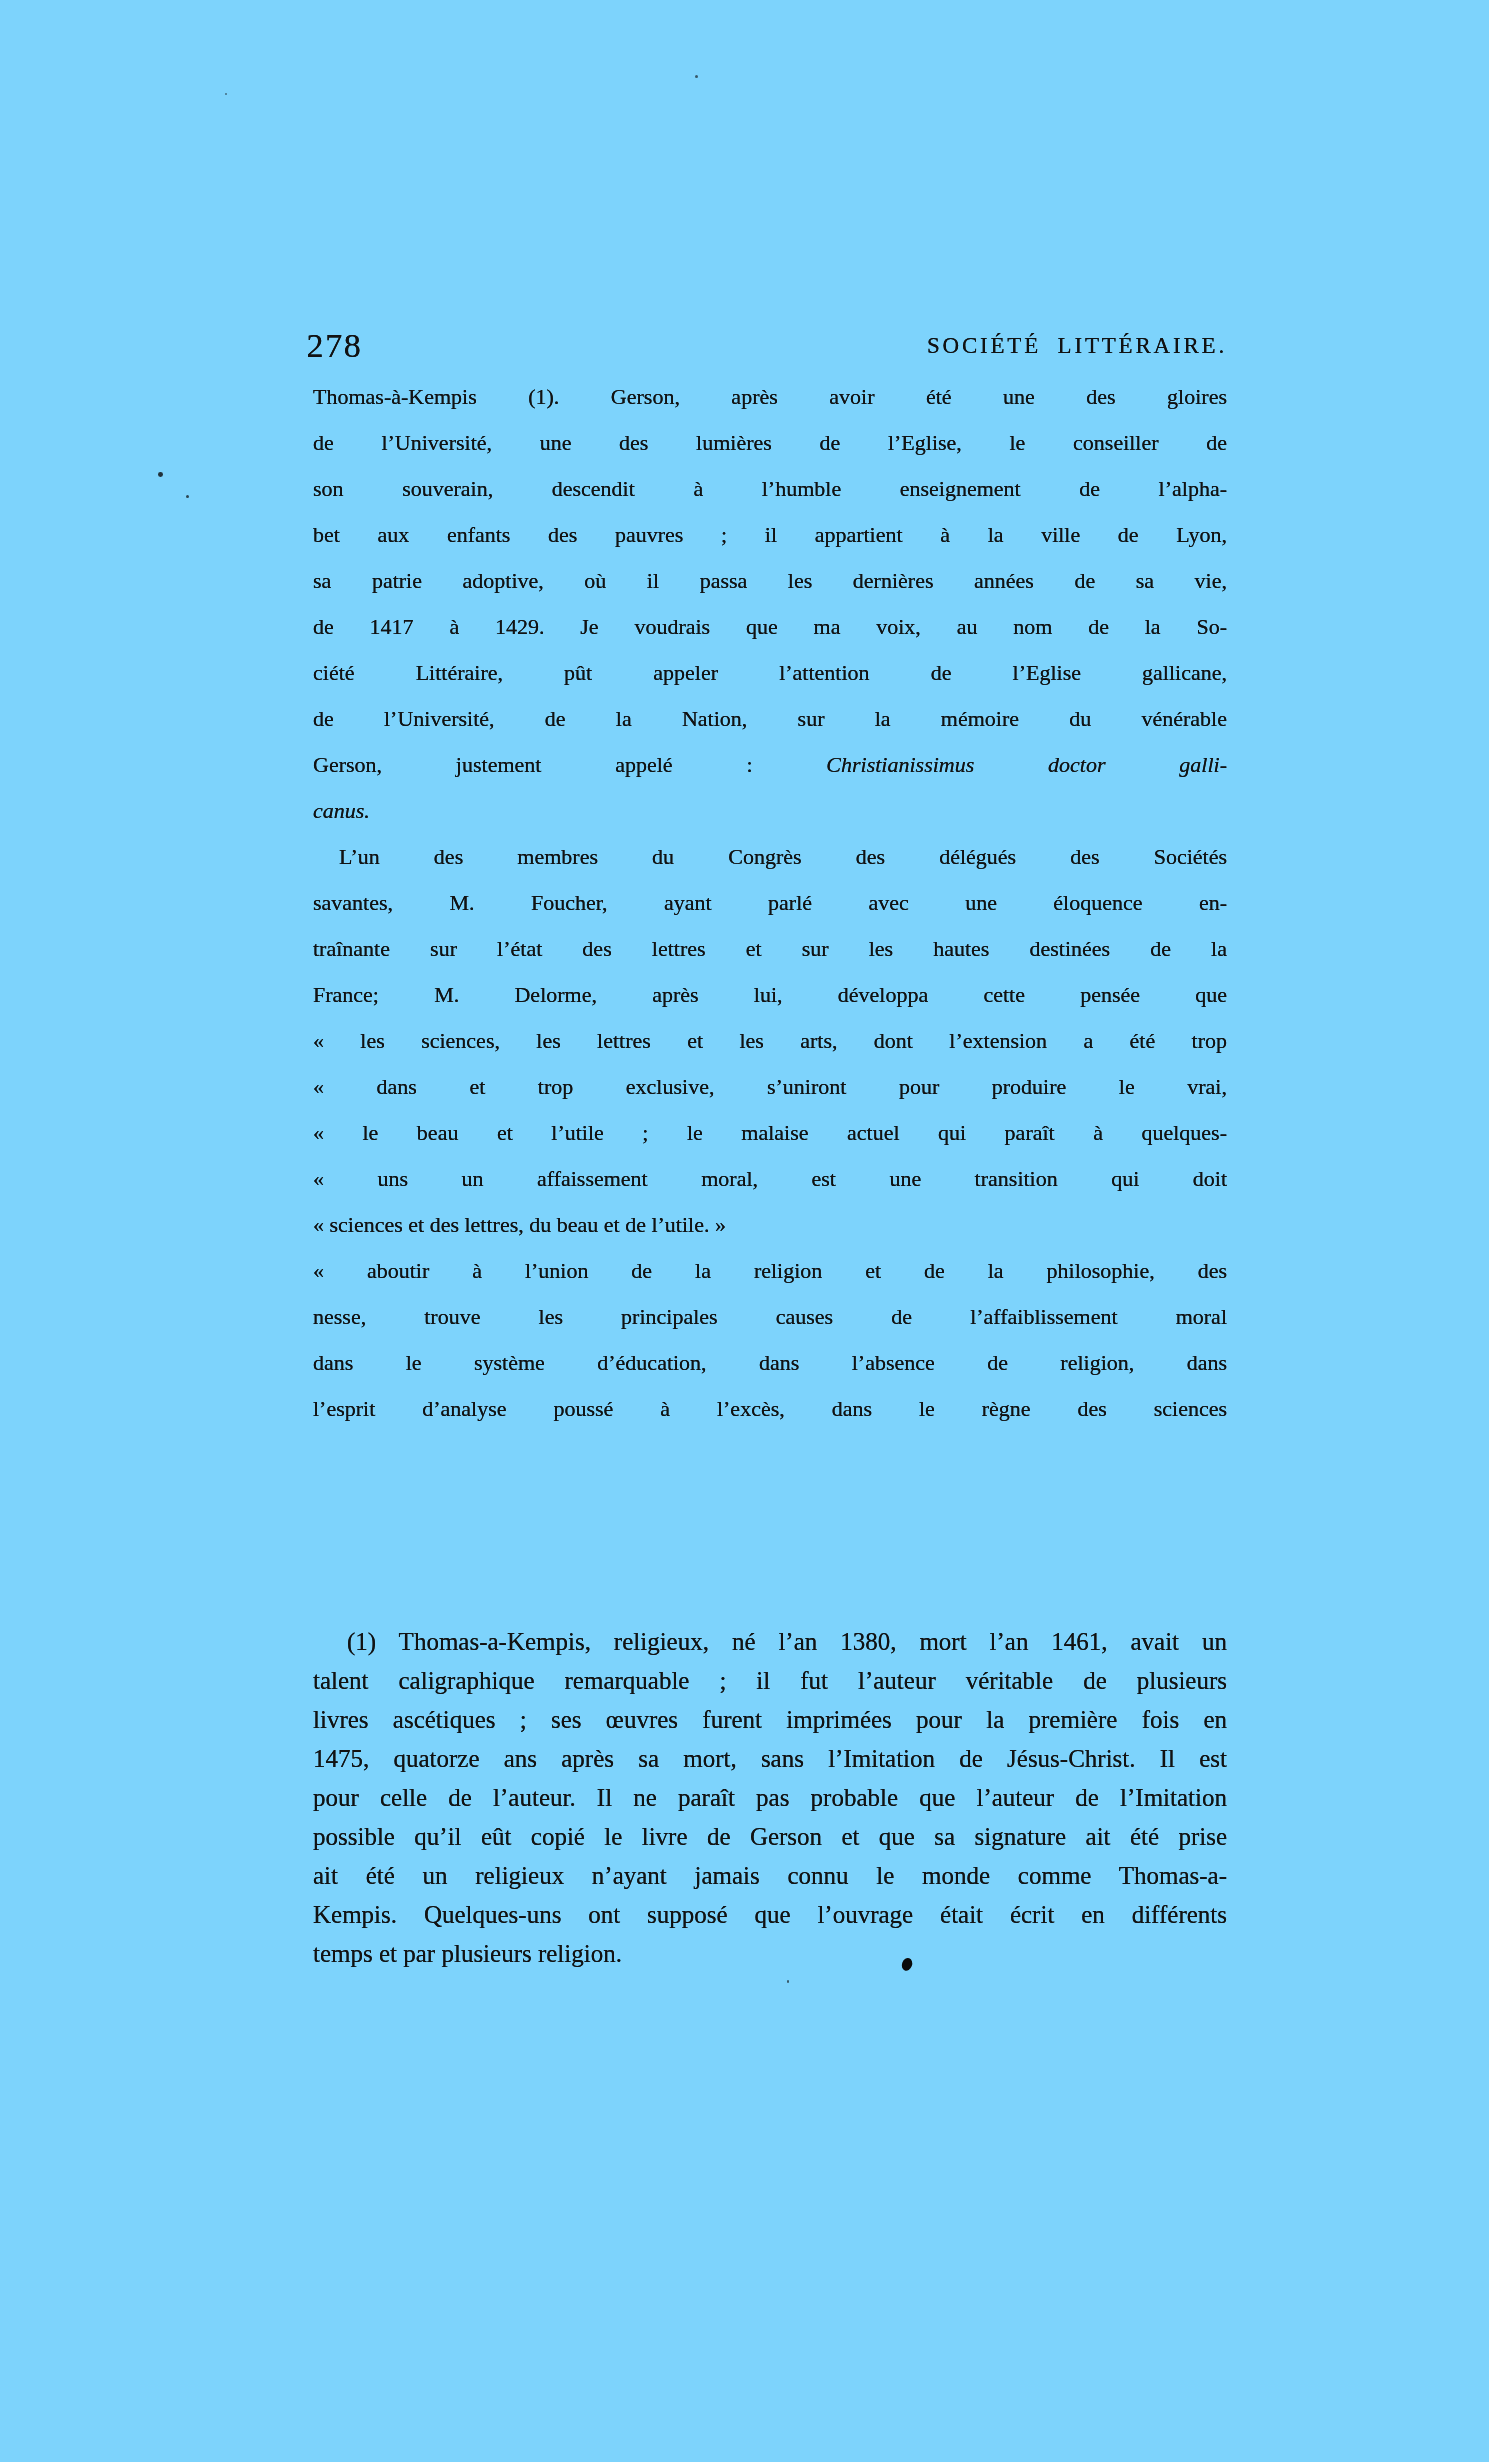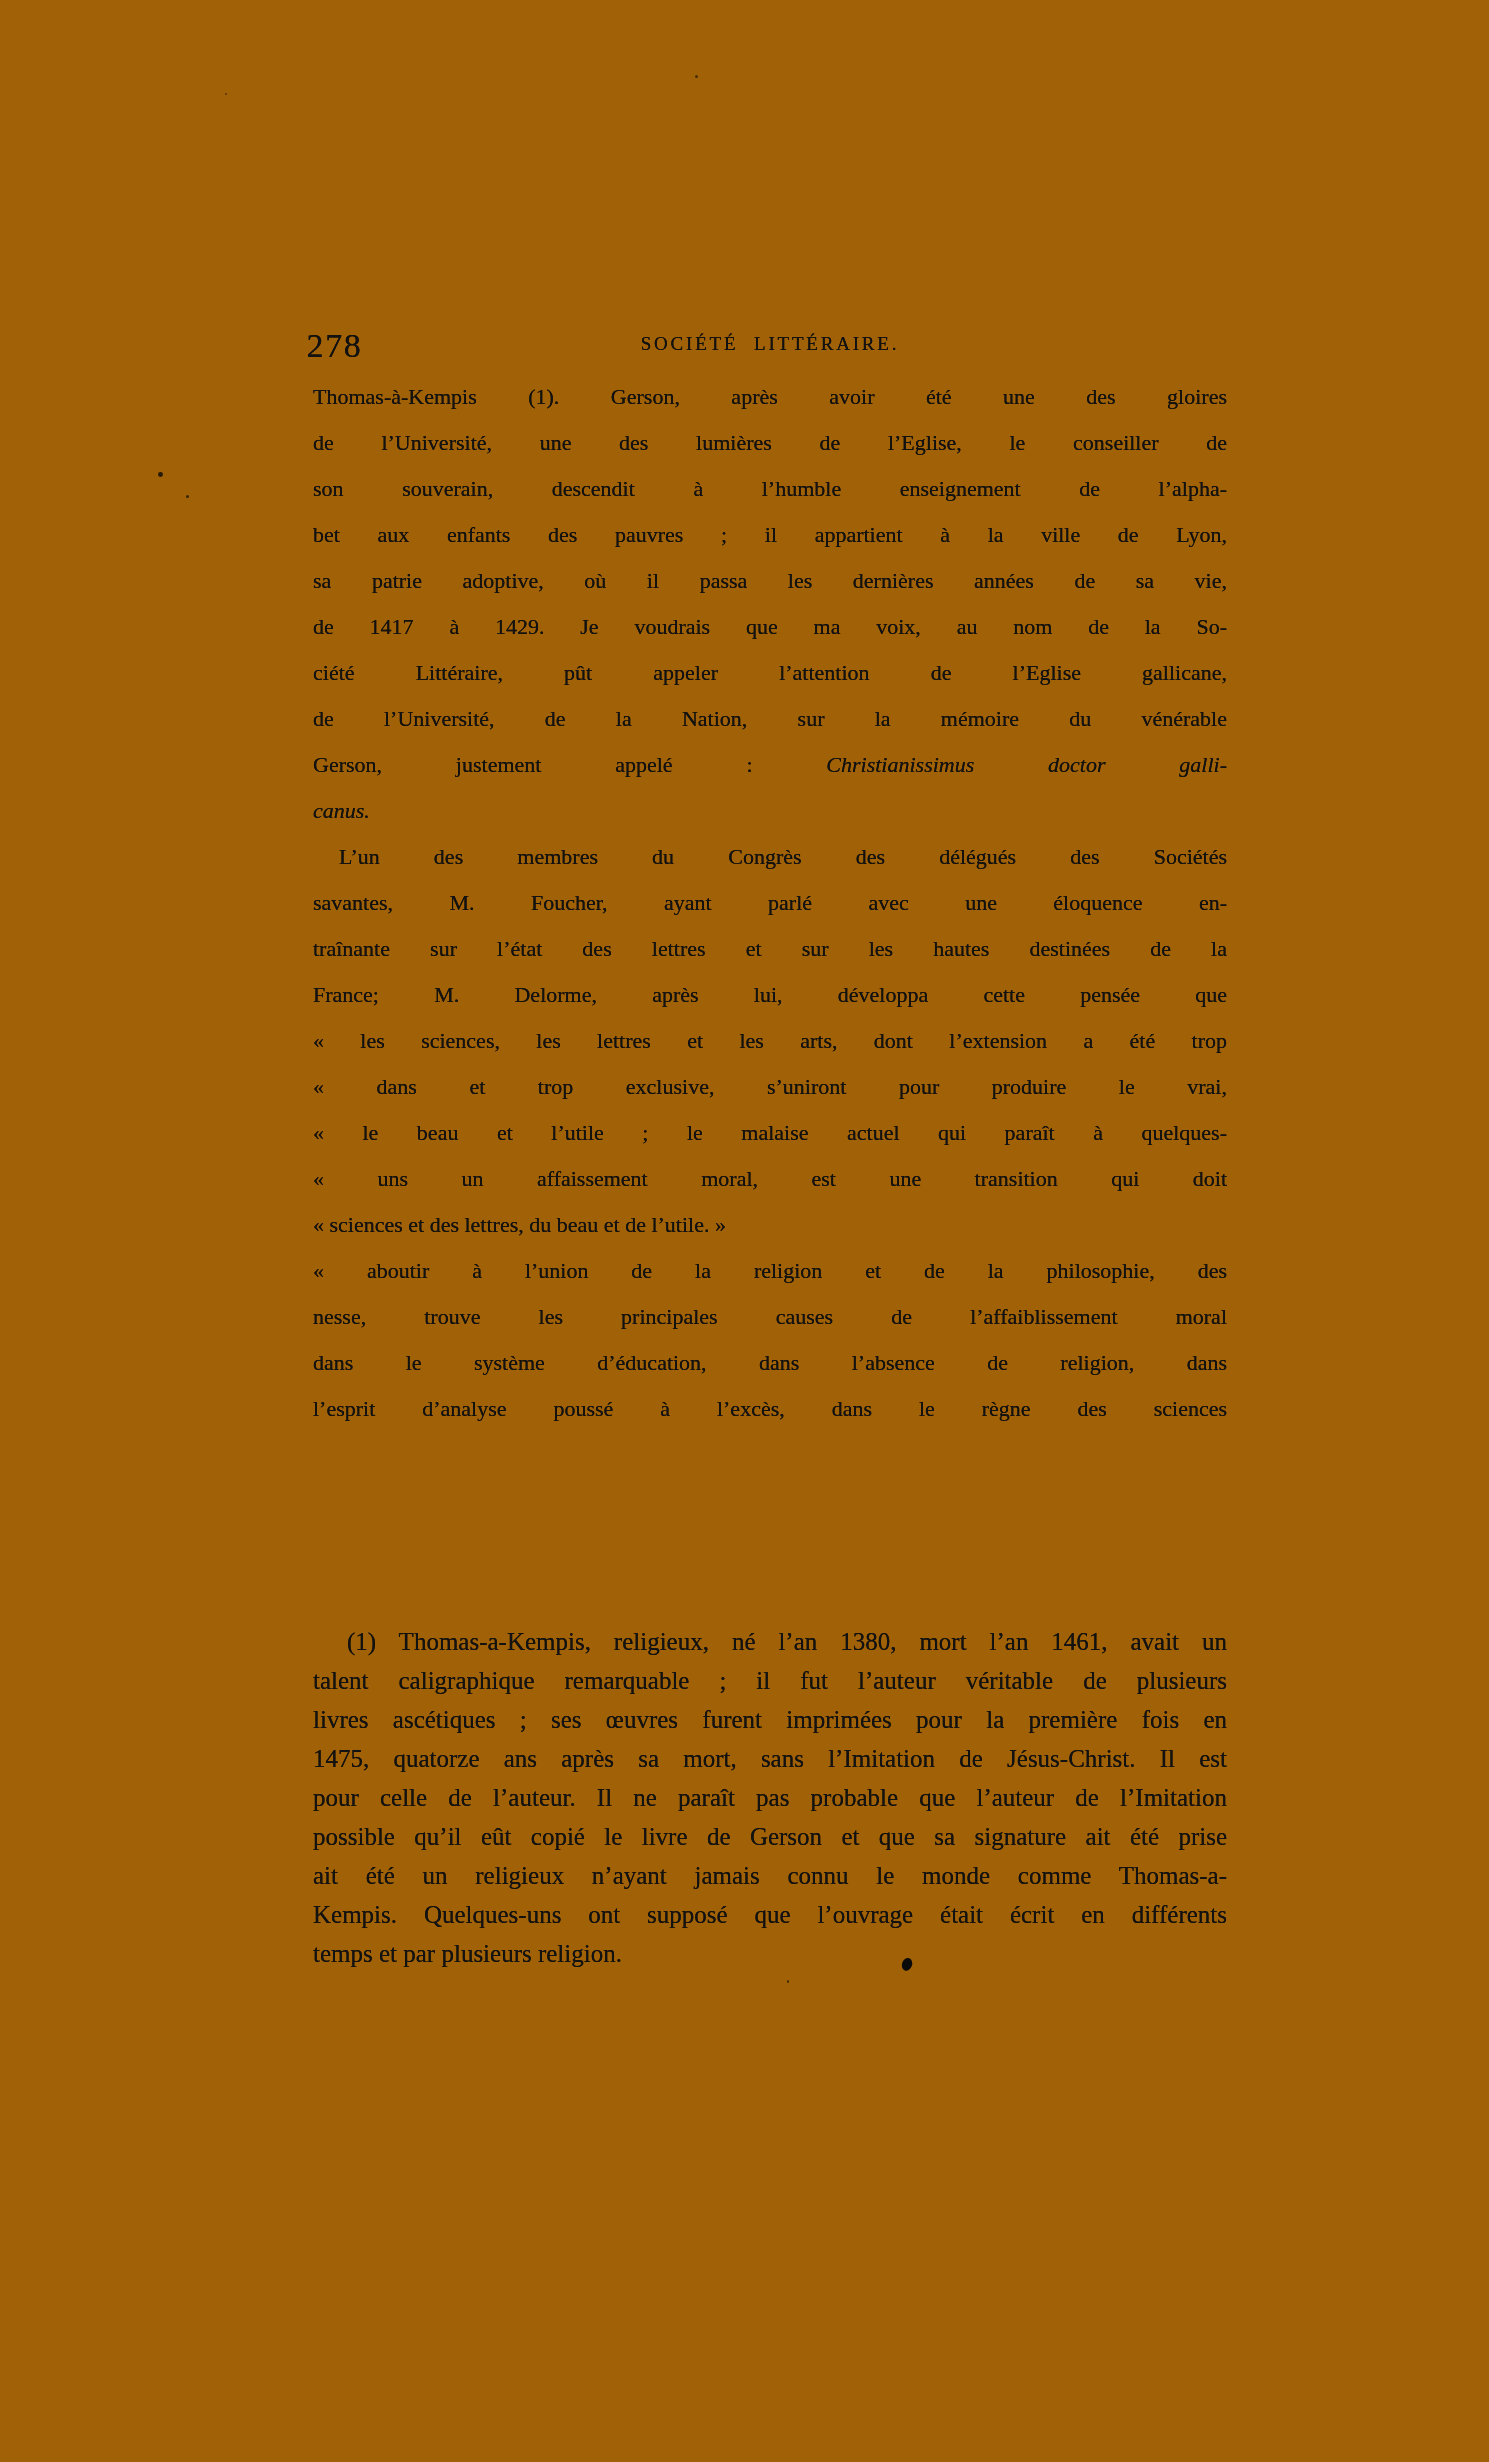--- a/index.html
+++ b/index.html
@@ -5,21 +5,21 @@
 <style>
   html, body {
     margin: 0;
     padding: 0;
     background: #ffffff;
   }
   .page {
     position: relative;
     width: 1489px;
     height: 2462px;
-    background: #a16207;
+    background: #7dd3fc;
     overflow: hidden;
     font-family: "Liberation Serif", "DejaVu Serif", serif;
     color: #121212;
   }
   
   .header {
     position: absolute;
     left: 313px;
     top: 327px;
     width: 914px;
@@ -31,22 +31,22 @@
     top: 0;
     font-size: 34px;
     letter-spacing: 1.6px;
     text-shadow: 0 0 0.6px rgba(0,0,0,.9);
   }
   .running-title {
     position: absolute;
     left: 0;
     right: 0;
     top: 6.4px;
-    text-align: center;
-    font-size: 19px;
+    text-align: right;
+    font-size: 23px;
     letter-spacing: 2.8px;
     word-spacing: 8px;
     text-shadow: 0 0 0.6px rgba(0,0,0,.9);
   }
   
   .body-text {
     position: absolute;
     left: 313px;
     top: 374px;
     width: 914px;

